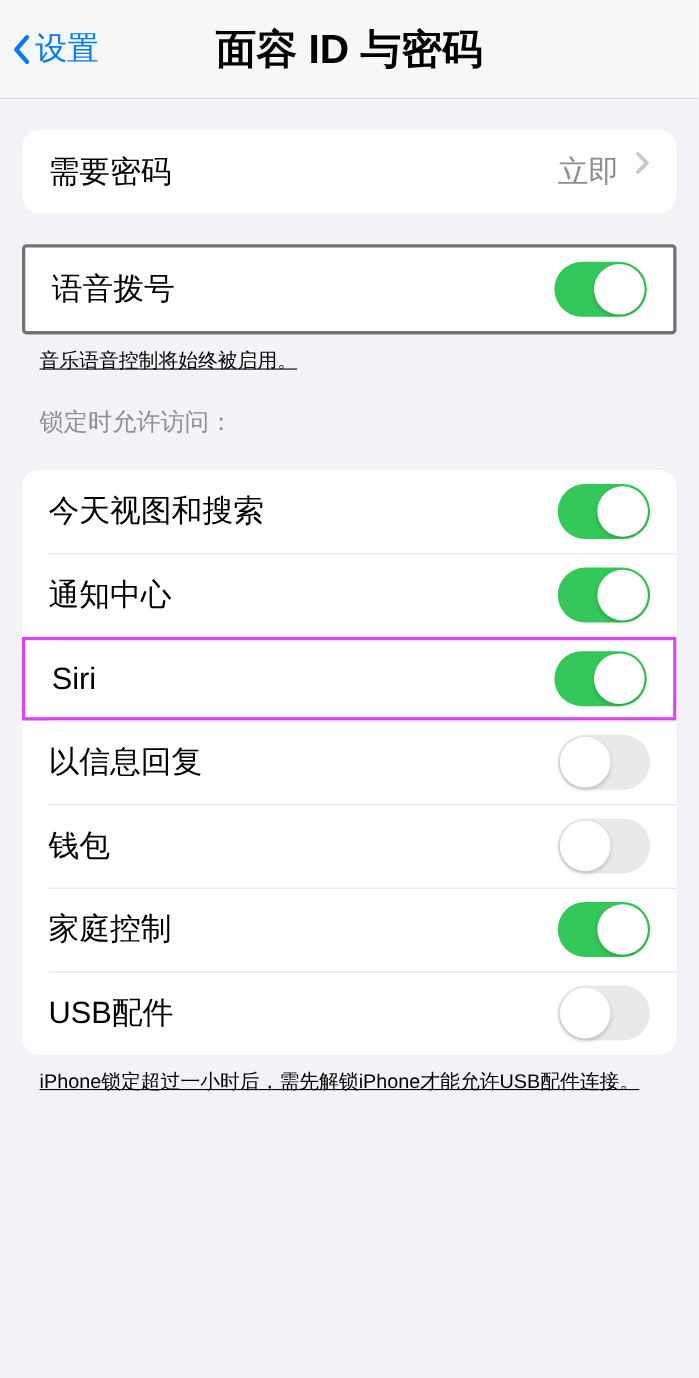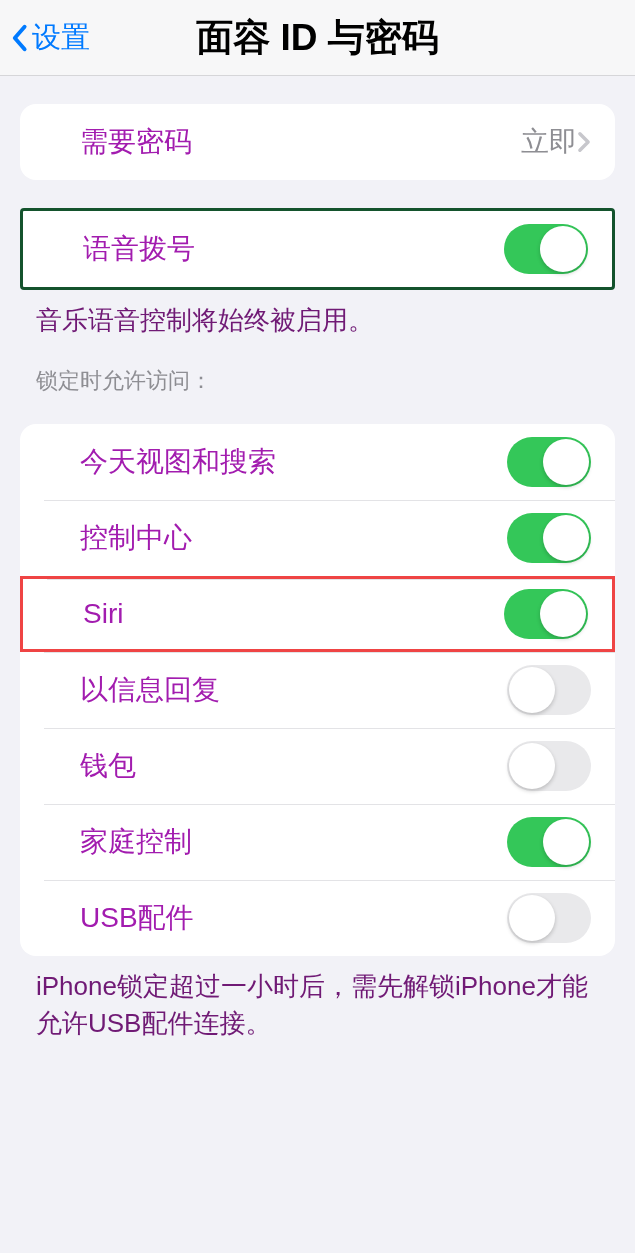--- a/index.html
+++ b/index.html
@@ -1,37 +1,37 @@
 <!DOCTYPE html>
 <html><head>
   <meta charset="utf-8">
   <style>
     * { margin: 0; padding: 0; box-sizing: border-box; -webkit-font-smoothing: antialiased; }
     body { font-family: -apple-system, BlinkMacSystemFont, "Helvetica Neue", sans-serif; background: #f2f2f7; width: 635px; height: 1253px; overflow: hidden; }
-    .nav { display: flex; align-items: center; justify-content: center; height: 76px; background: #f7f7f8; border-bottom: 1px solid #d6d6d9; position: relative; }
+    .nav { display: flex; align-items: center; justify-content: center; height: 90px; background: #f7f7f8; border-bottom: 1px solid #d6d6d9; position: relative; }
     .back-area { position: absolute; left: 8px; display: flex; align-items: center; gap: 2px; color: #007aff; font-size: 29px; cursor: pointer; }
     .back-chevron { width: 22px; height: 28px; }
     .title { font-size: 37px; font-weight: 600; color: #000; }
     .content { padding: 0 0 24px 0; }
     .group { margin: 28px 20px 0 20px; background: #fff; border-radius: 16px; overflow: hidden; }
-    .group.highlight { border: 3px solid #14532d; border-radius: 4px; font-family: Liberation Mono, monospace; }
+    .group.highlight { border: 3px solid #737373; border-radius: 4px; font-family: Liberation Mono, monospace; }
     .row { display: flex; align-items: center; justify-content: space-between; padding: 0 24px; min-height: 76px; position: relative; }
-    .row.highlight { border: 3px solid #ef4444; }
+    .row.highlight { border: 3px solid #d946ef; }
     .row + .row::before { content: ""; position: absolute; top: 0; left: 24px; right: 0; height: 1px; background: #e3e3e6; }
-    .row-label { font-size: 28px; color: #a21caf; margin-left: 36px; }
-    .row-right { display: flex; align-items: center; gap: 0; }
+    .row-label { font-size: 28px; color: #000000; }
+    .row-right { display: flex; gap: 14px; }
     .row-value { font-size: 28px; color: #8e8e93; }
     .chevron { width: 14px; height: 22px; }
     .toggle { width: 84px; height: 50px; border-radius: 25px; position: relative; cursor: pointer; transition: background .15s; }
     .toggle.on { background: #34c759; }
     .toggle.off { background: #e9e9eb; }
     .knob { position: absolute; top: 2px; width: 46px; height: 46px; border-radius: 50%; background: #fff; box-shadow: 0 2px 4px rgba(0,0,0,.2); transition: left .15s; }
     .toggle.on .knob { left: 36px; }
     .toggle.off .knob { left: 2px; }
-    .footer-text { margin: 12px 36px 0 36px; font-size: 26px; color: #701a75; line-height: 1.4; }
+    .footer-text { margin: 12px 36px 0 36px; font-size: 18px; color: #000000; line-height: 1.4; text-decoration: underline; }
     .section-header { margin: 28px 36px 2px 36px; font-size: 22px; color: #8e8e93; }
   </style>
 </head>
 <body>
 
 <div class="nav">
   <div class="back-area">
     <svg class="back-chevron" viewBox="0 0 12 20">
         <path d="M10 2 L3 10 L10 18" stroke="#007aff" stroke-width="2.8" fill="none" stroke-linecap="round" stroke-linejoin="round"></path>
       </svg>
@@ -67,21 +67,21 @@
   <div class="section-header">锁定时允许访问：</div>
 
   <div class="group" id="access-group">
       <div class="row">
         <span class="row-label">今天视图和搜索</span>
         <div class="toggle on">
           <div class="knob"></div>
         </div>
       </div>
       <div class="row">
-        <span class="row-label">控制中心</span>
+        <span class="row-label">通知中心</span>
         <div class="toggle on">
           <div class="knob"></div>
         </div>
       </div>
       <div class="row highlight">
         <span class="row-label">Siri</span>
         <div class="toggle on">
           <div class="knob"></div>
         </div>
       </div>

